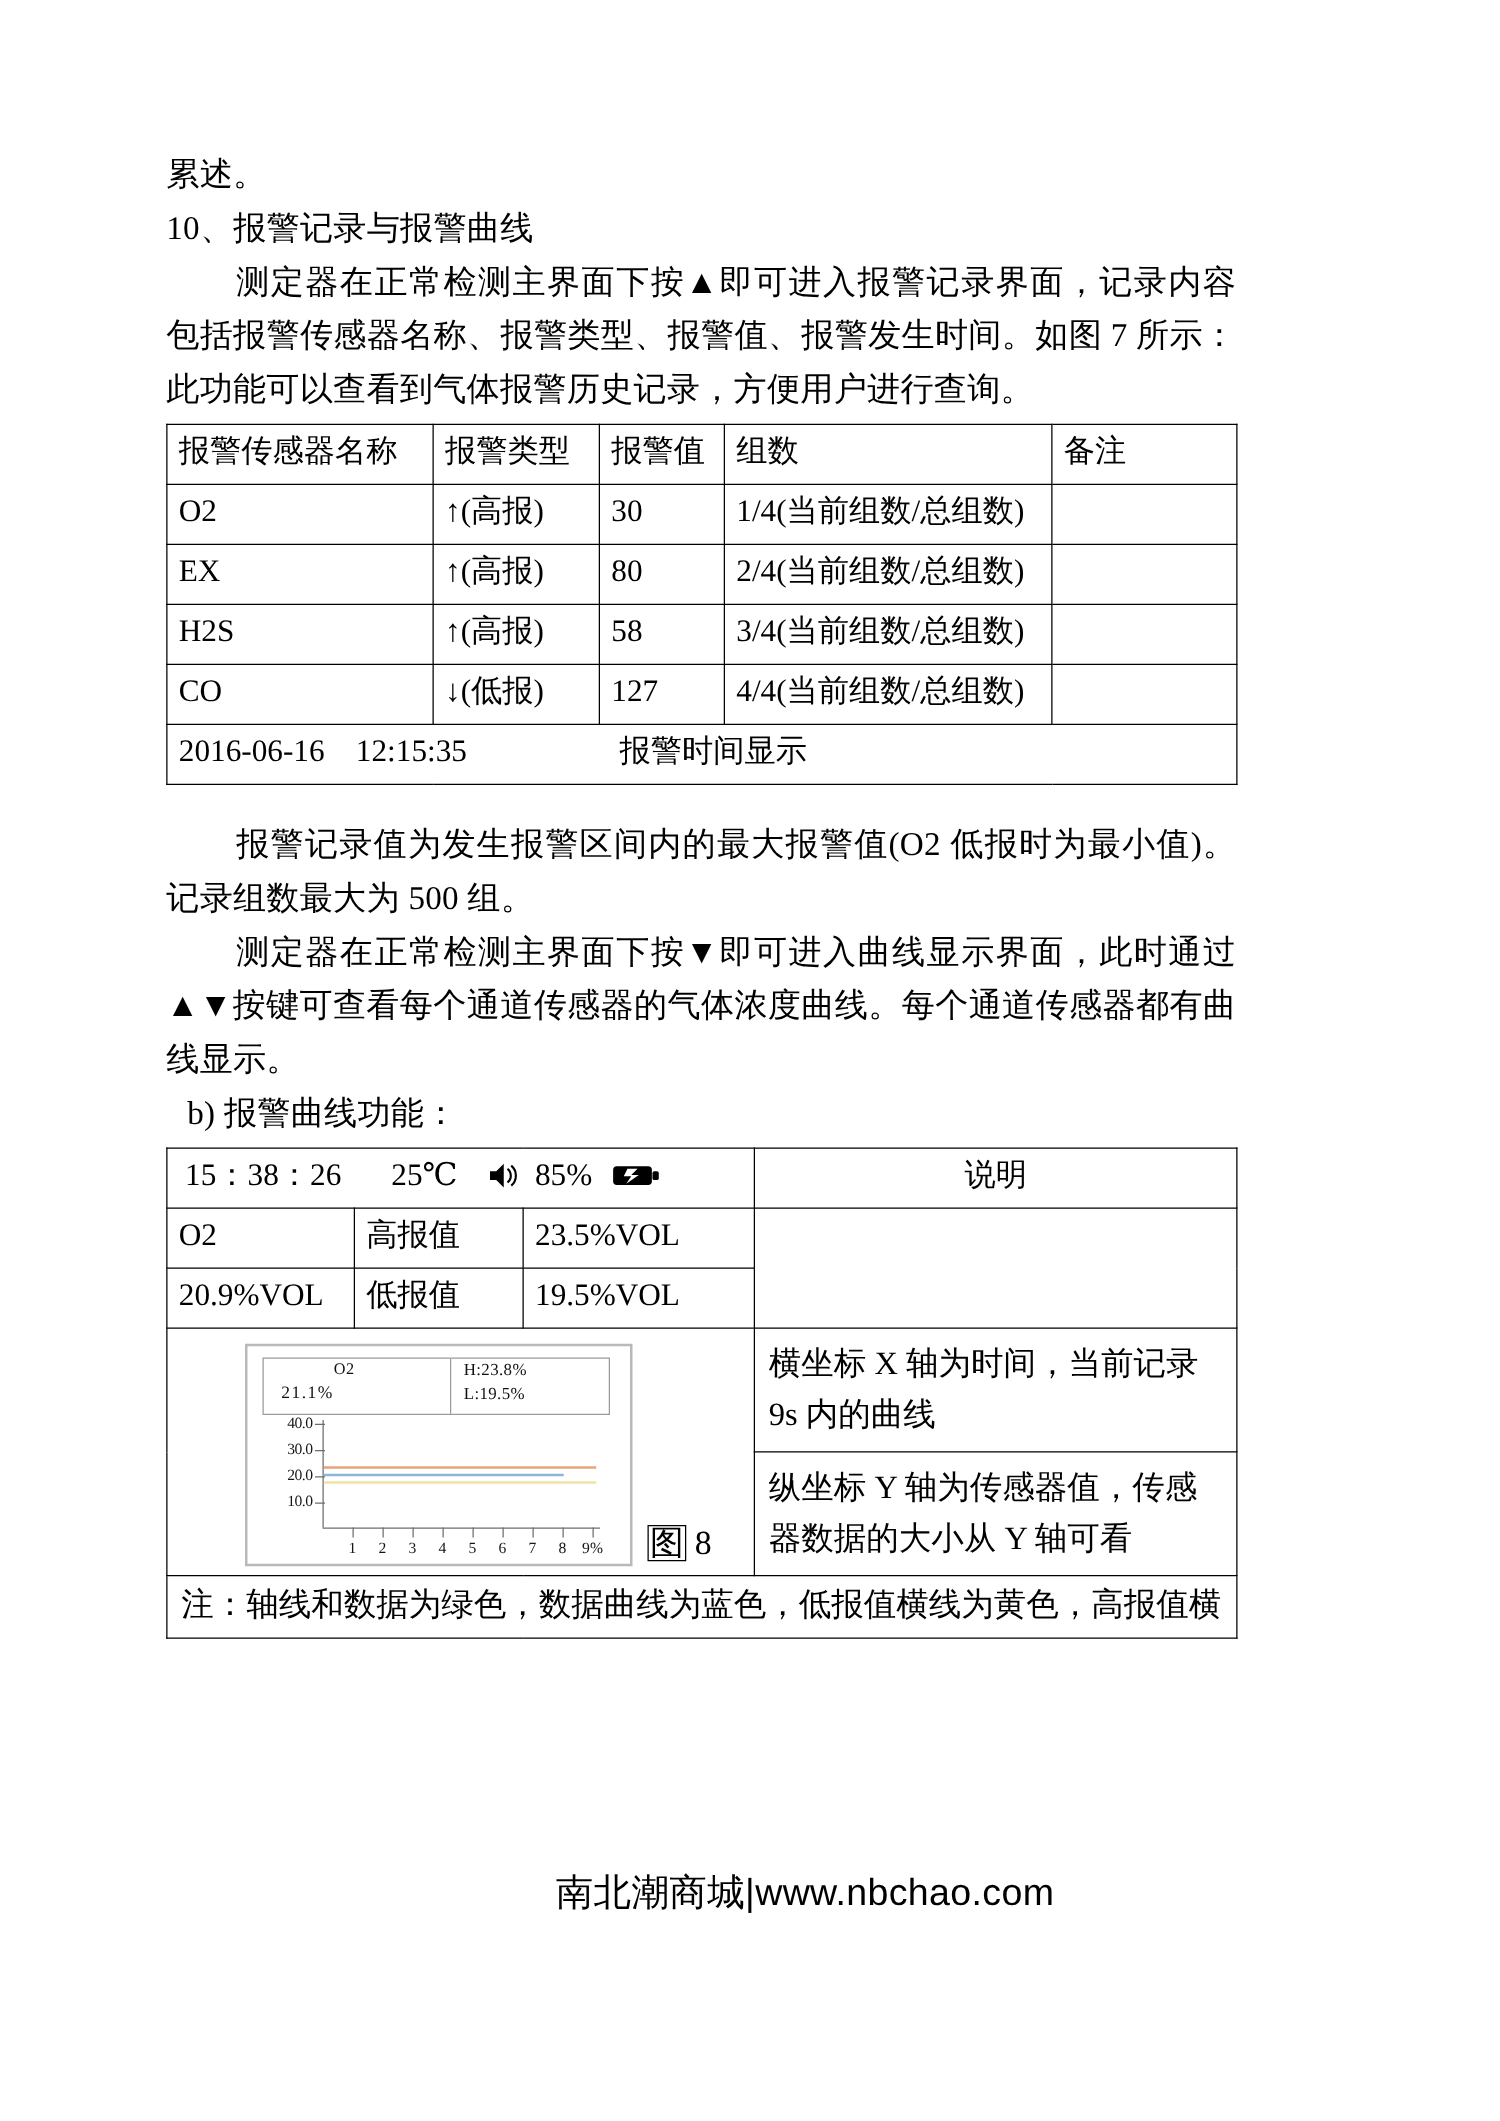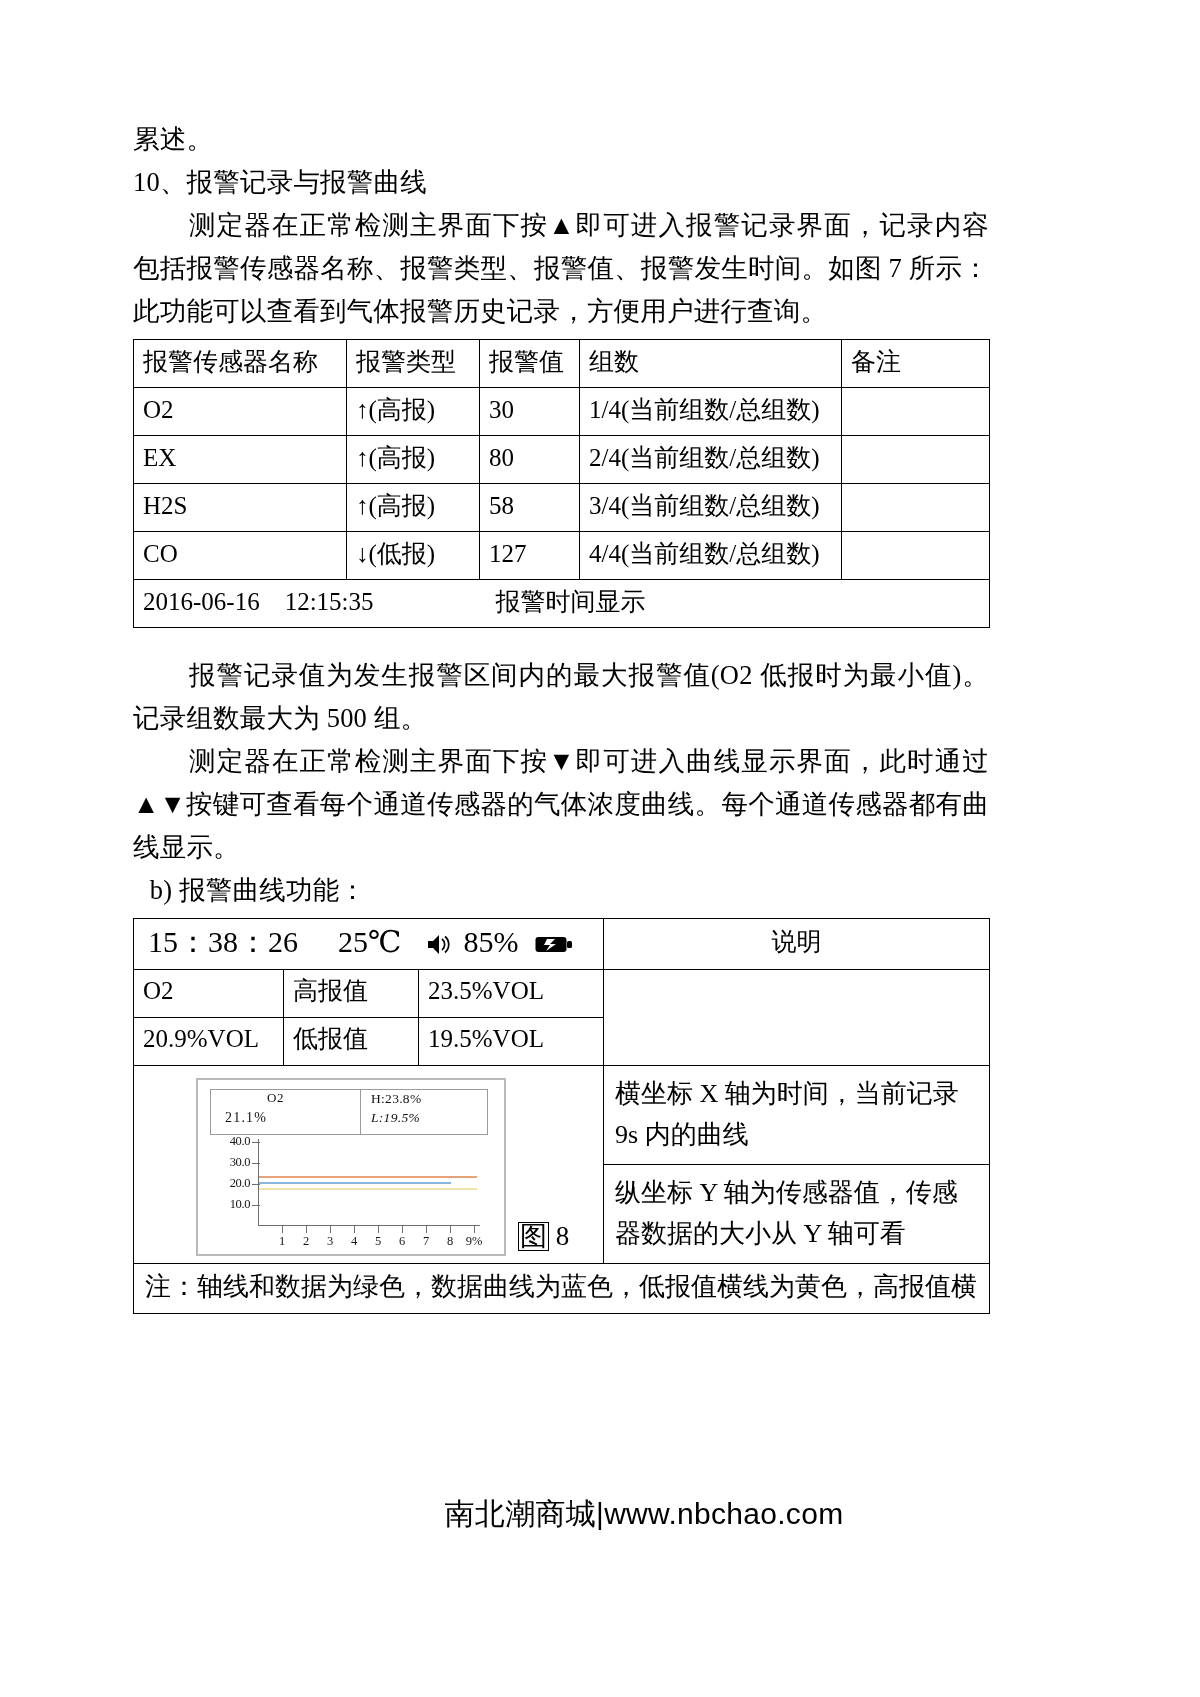--- a/index.html
+++ b/index.html
@@ -76,21 +76,21 @@
   .t1 .timerow .gap { display:inline-block; width: 122px; }
 
   
   .t2 col.a { width: 150px; }
   .t2 col.b { width: 135px; }
   .t2 col.c { width: 185px; }
   .t2 col.d { width: 386px; }
 
   .t2 td { height: 28px; padding: 4px 8px 7px 8px; }
   .t2 td.statusbar {
-    font-size: 30px;
+    font-size: 25px;
     white-space: nowrap;
     padding-left: 14px;
   }
   .t2 td.center { text-align: center; }
   .t2 td.expl {
     font-size: 26px;
     line-height: 41px;
     vertical-align: top;
     padding: 7px 6px 9px 11px;
   }
@@ -177,21 +177,20 @@
     font-size: 13.5px;
     letter-spacing: 0.3px;
     color: #111;
   }
   .lcd-l {
     position: absolute;
     left: 10px; top: 20px;
     font-size: 13.5px;
     letter-spacing: 0.3px;
     color: #111;
-    font-style: italic;
   }
 
   .lcd-plot {
     position: absolute;
     left: 0; top: 46px;
     width: 278px; height: 109px;
   }
   .ylab {
     position: absolute;
     font-size: 12.5px;

